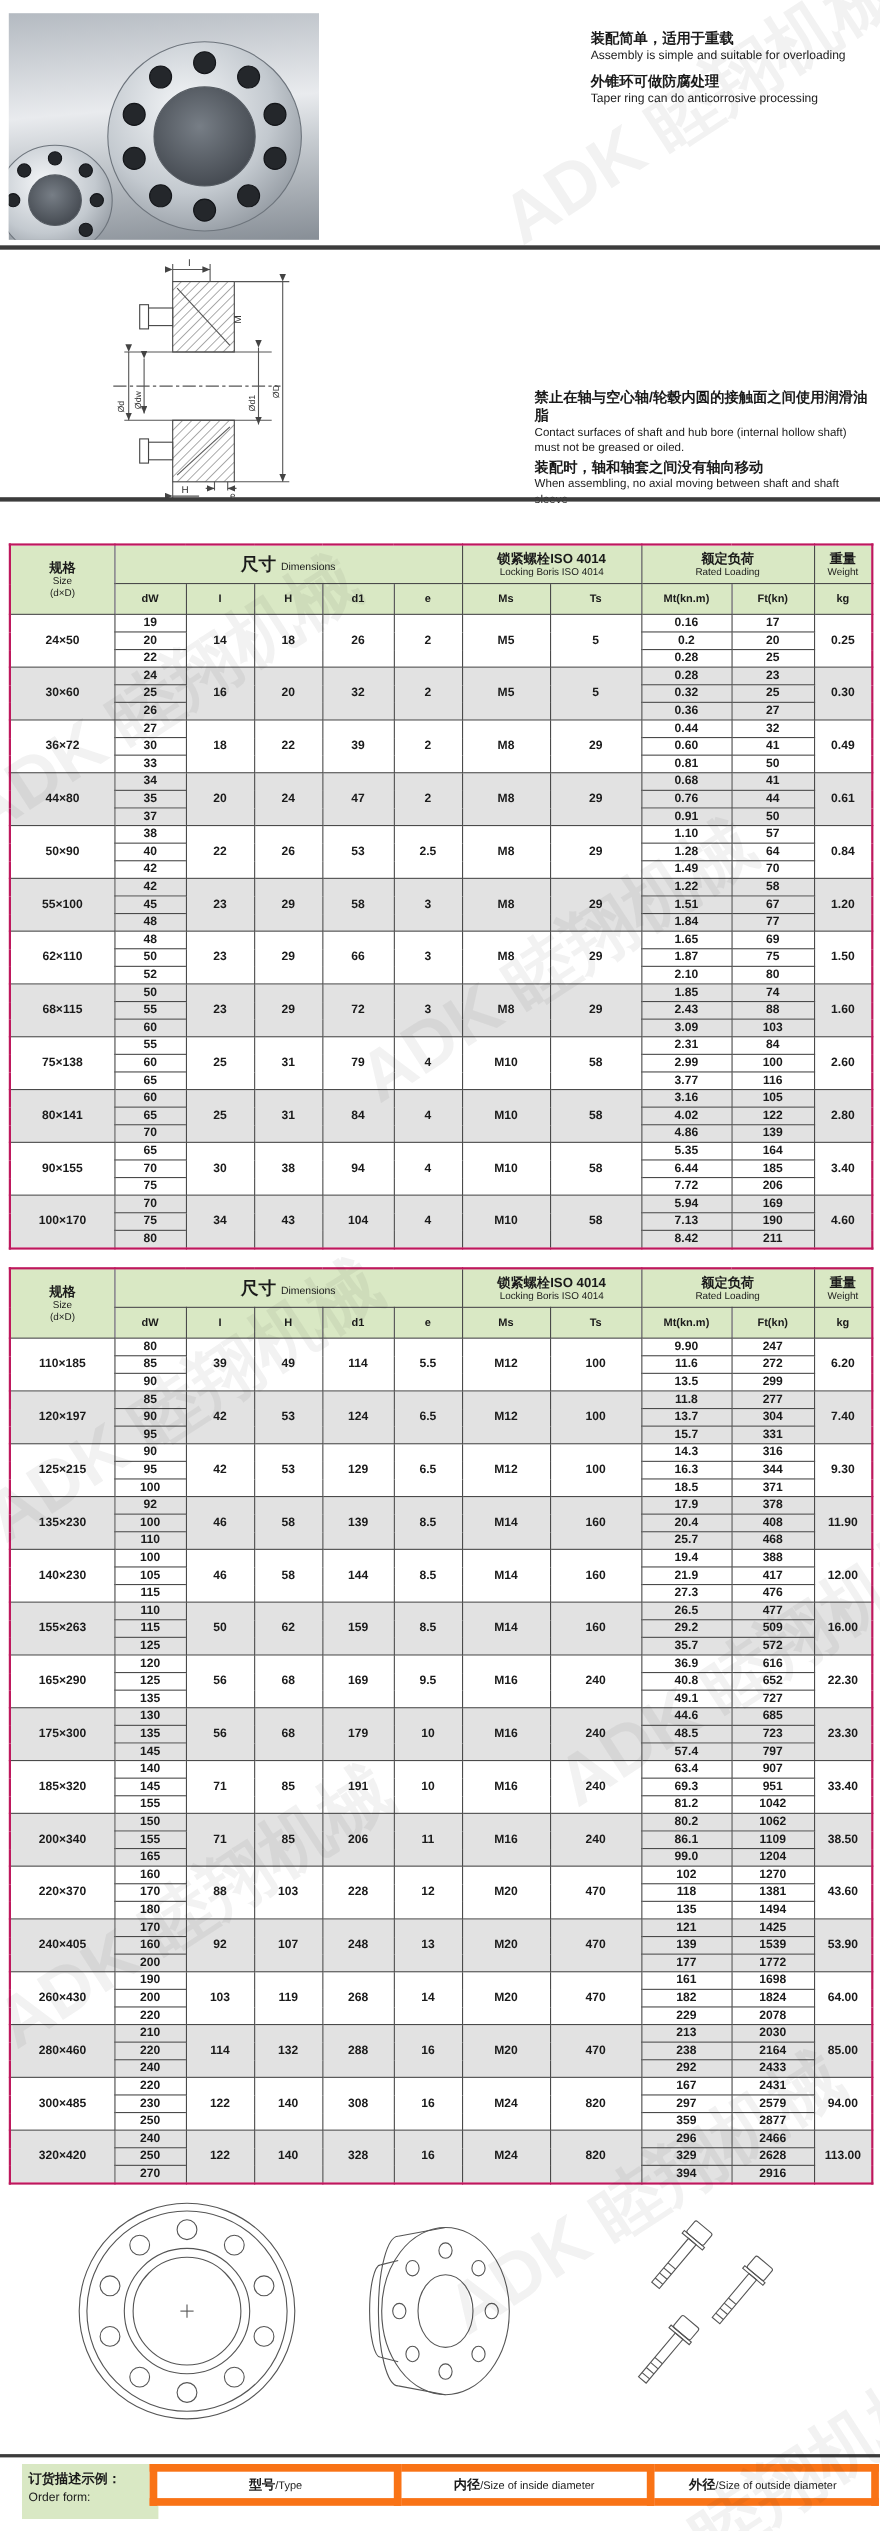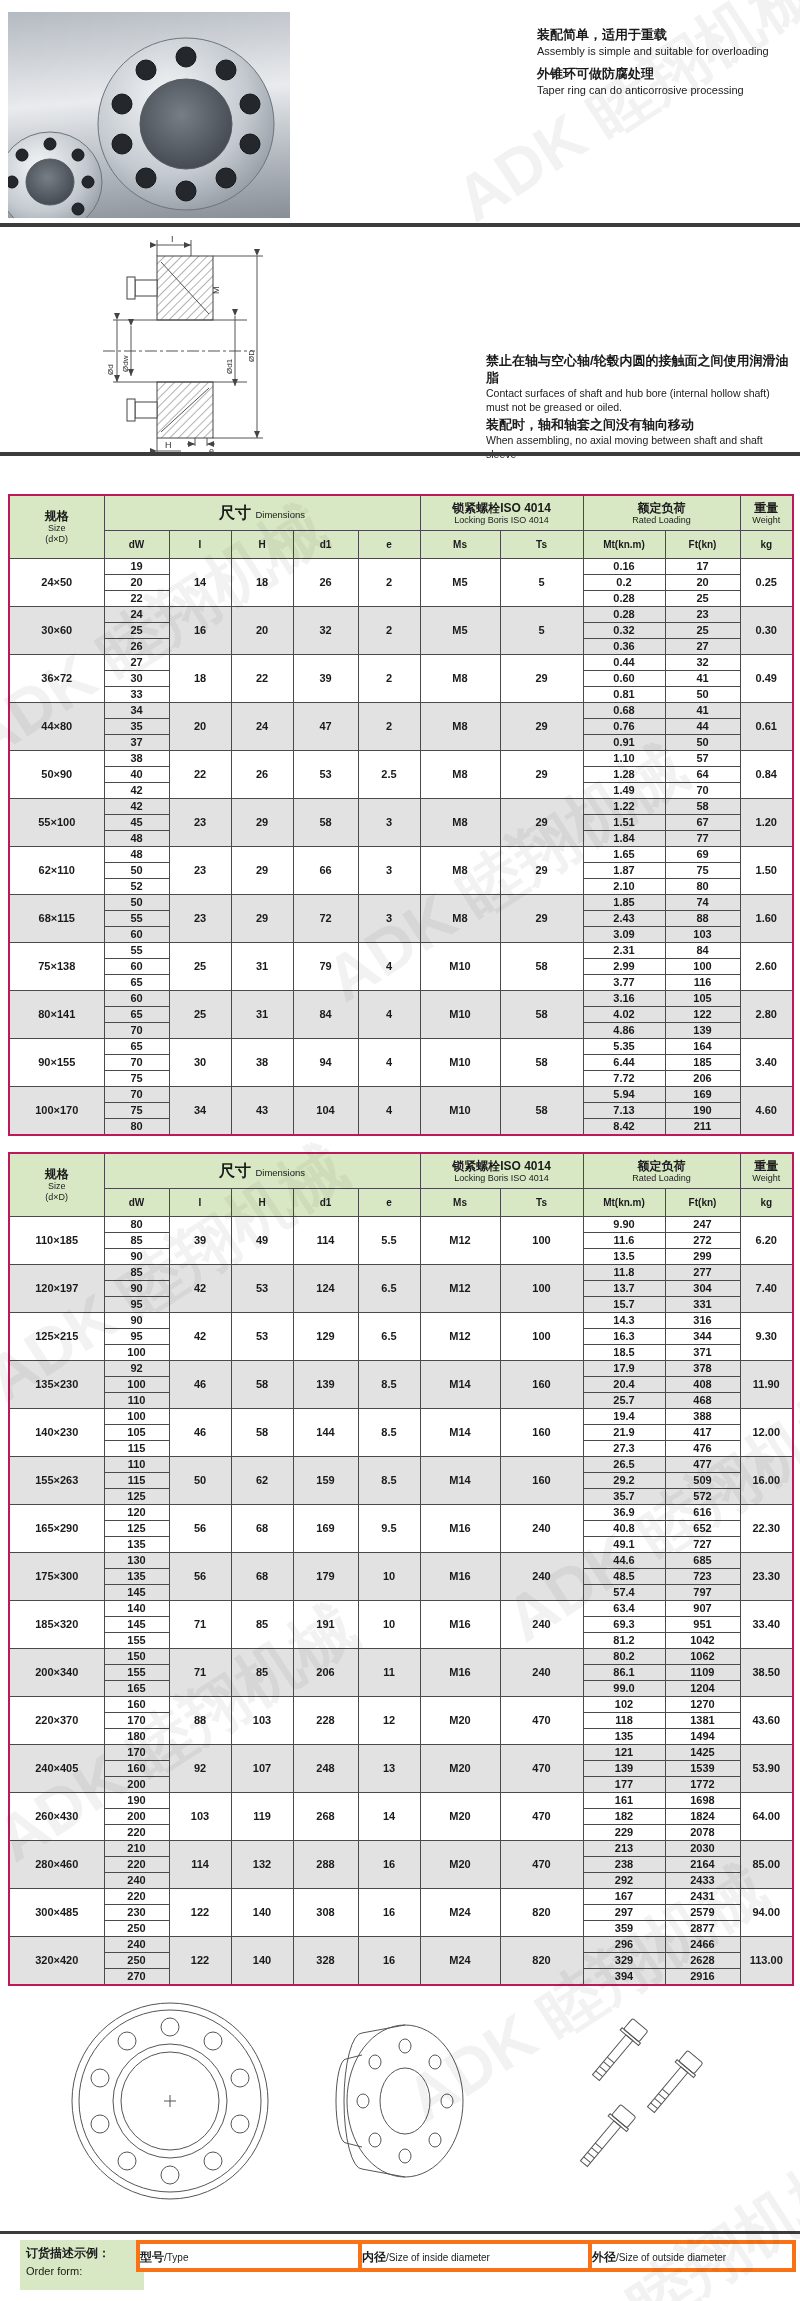--- a/index.html
+++ b/index.html
@@ -49,21 +49,21 @@
   
   .figs{position:absolute;left:30px;top:1985px;z-index:2;}
 
   
   .order-label{position:absolute;left:20px;top:2240px;width:116px;height:44px;background:#d9e8c4;
                padding:3px 2px 3px 6px;z-index:2;}
   .ol-zh{font-size:12px;font-weight:bold;line-height:20px;}
   .ol-en{font-size:11px;line-height:16px;}
   table.order{position:absolute;left:136px;top:2240px;border-collapse:collapse;table-layout:fixed;
               z-index:2;background:#fff;}
-  table.order td{border:4px solid #f97316;vertical-align:middle;padding:0;}
+  table.order td{border:7px solid #f97316;text-align:center;vertical-align:middle;padding:0;}
   table.order tr.oh td{height:24px;}
   table.order tr.ov td{height:26px;font-size:13px;font-weight:bold;}
   .ozh{font-size:12px;font-weight:bold;}
   .oen{font-size:10px;}
 
   svg .ln{stroke:#555;stroke-width:1;fill:none;}
   svg text{font-family:"Liberation Sans","DejaVu Sans",sans-serif;}
 </style>
 </head>
 <body>

